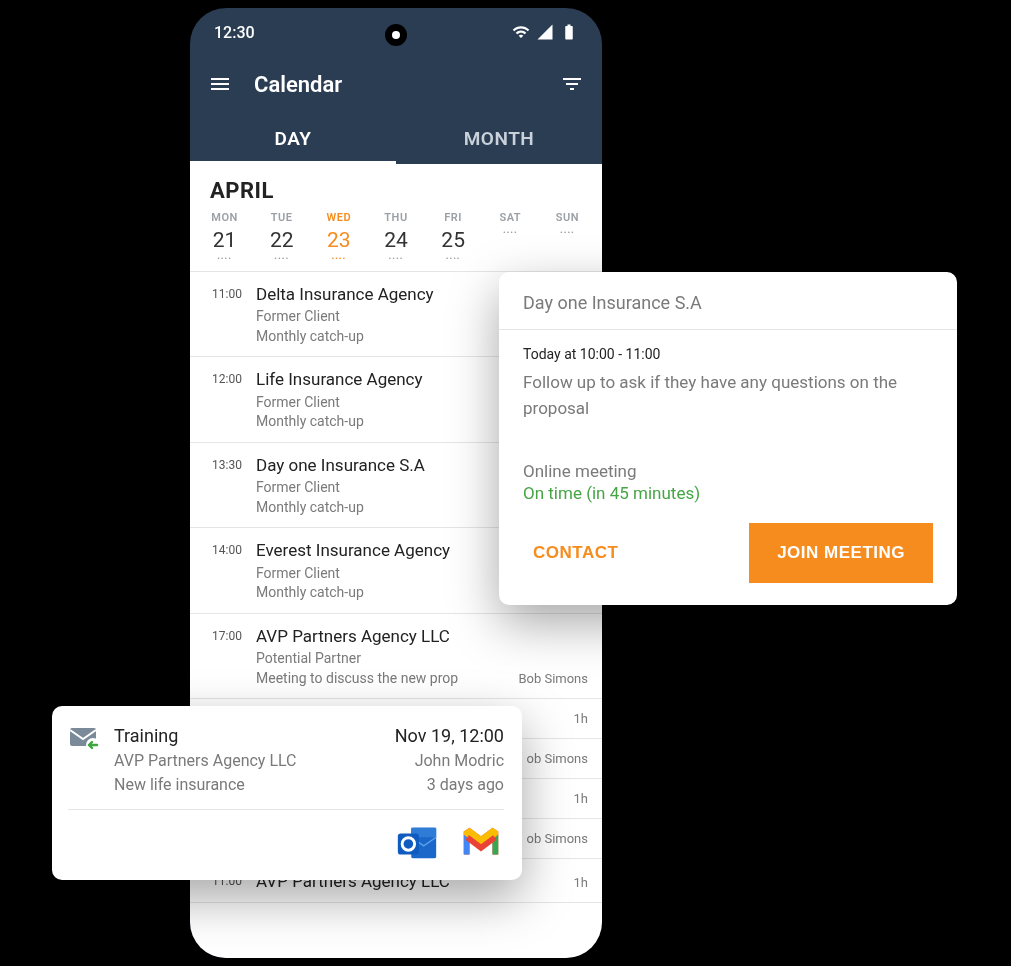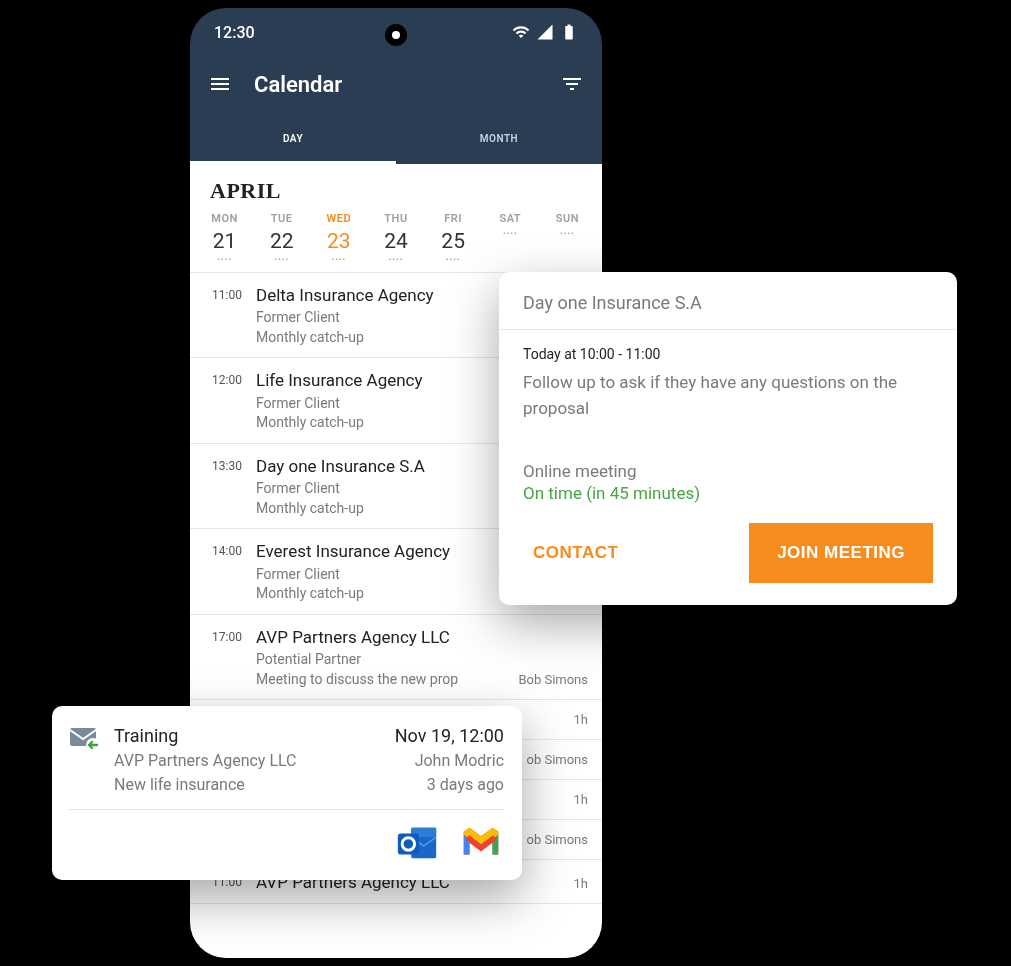--- a/index.html
+++ b/index.html
@@ -62,32 +62,32 @@
     padding: 0 16px 0 16px;
     gap: 20px;
   }
   .app-bar .title { font-size: 22px; font-weight:600; flex:1; }
   .icon-btn { width:28px; height:28px; display:flex; align-items:center; justify-content:center; }
   .icon-btn svg { width:24px; height:24px; fill:#fff; }
 
   .tabs { display:flex; height:52px; }
   .tab {
     flex:1; display:flex; align-items:center; justify-content:center;
-    font-size:10px; font-weight:600; letter-spacing:.5px;
+    font-size:19px; font-weight:600; letter-spacing:.5px;
     color:#c9d2db;
     position:relative;
   }
   .tab.active { color:#fff; }
   .tab.active::after {
     content:""; position:absolute; bottom:0; left:0; right:0; height:3px; background:#fff;
   }
 
   
   .cal-body { background:#fff; color:#222; flex:1; overflow:hidden; }
-  .month-label { font-size:22px; font-weight:700; padding:14px 20px 8px; letter-spacing:.5px;font-family:Liberation Serif, serif; }
+  .month-label { font-size:22px; font-weight:700; padding:14px 20px 8px; letter-spacing:.5px; }
   .week-row { display:flex; padding:0 6px 8px; }
   .day-col { flex:1; text-align:center; }
   .day-name { font-size:11px; color:var(--light-grey); font-weight:600; letter-spacing:.5px; }
   .day-num { font-size:21px; font-weight:400; color:#333; margin-top:4px; }
   .day-dots { font-size:8px; color:var(--light-grey); letter-spacing:1px; margin-top:2px; }
   .day-col.today .day-num, .day-col.today .day-name, .day-col.today .day-dots { color:var(--orange); }
 
   .agenda { border-top:1px solid var(--divider); }
   .agenda-item {
     display:flex; gap:14px; padding:12px 14px 10px 12px;

